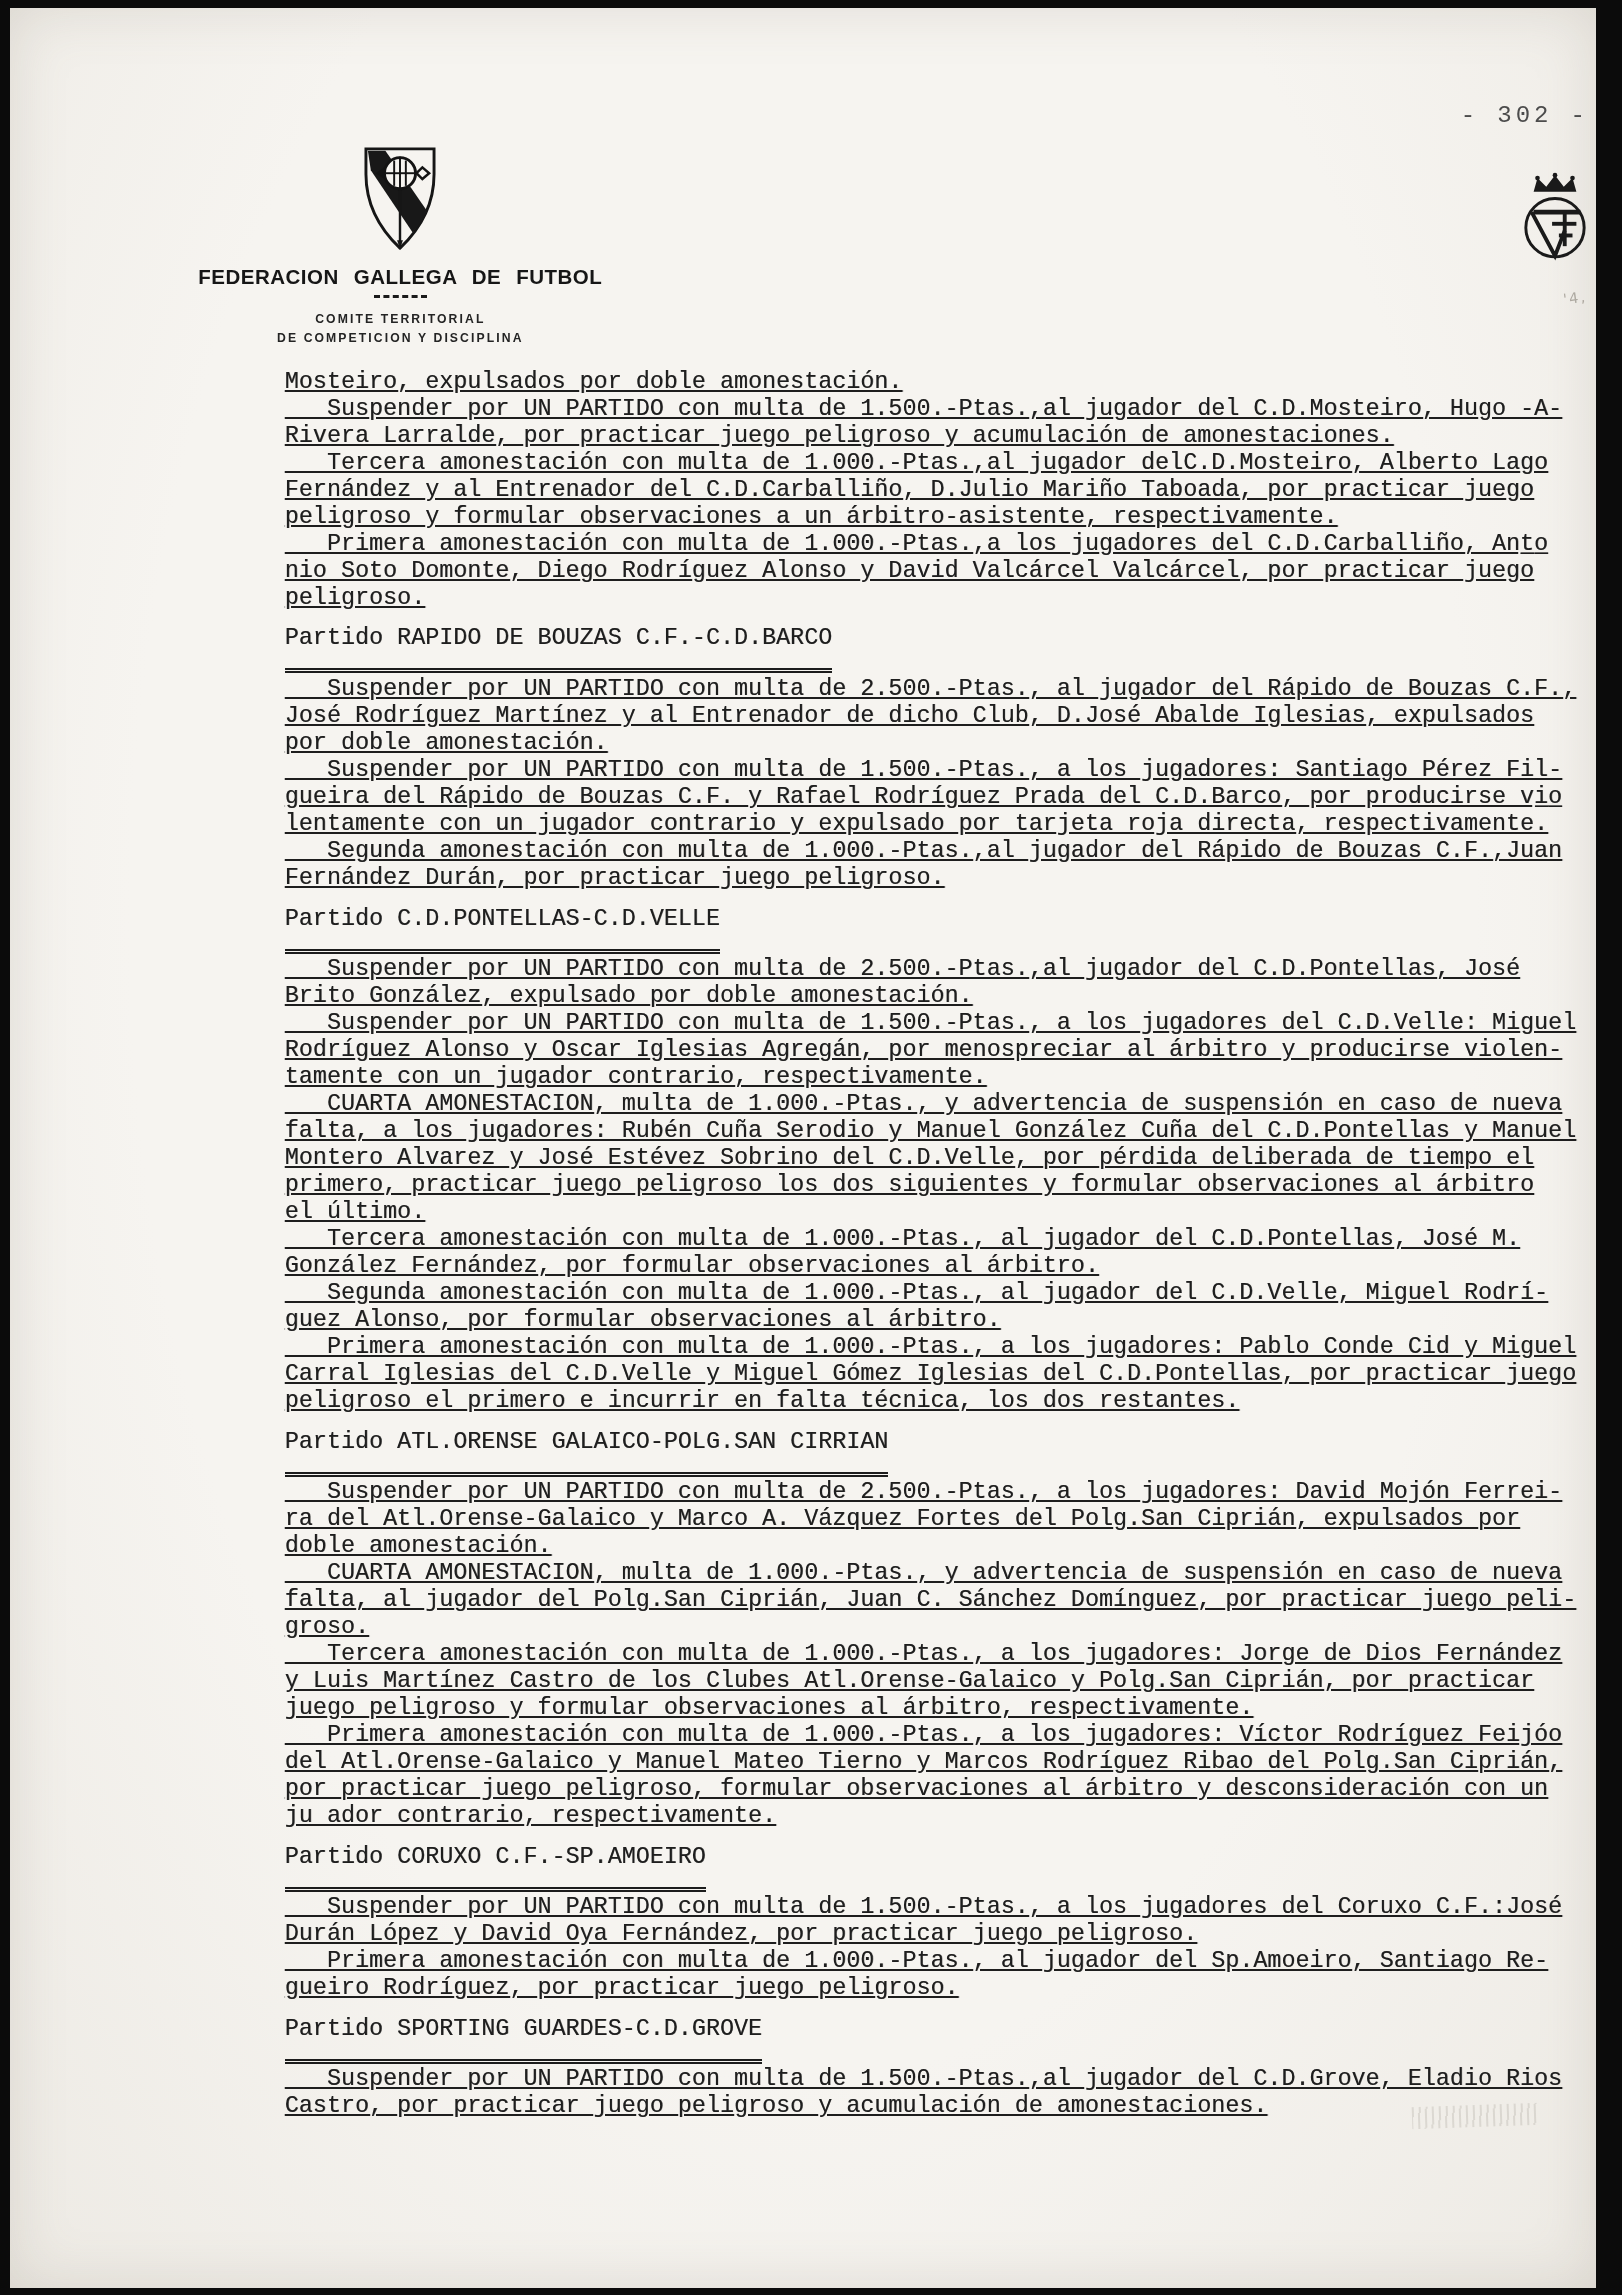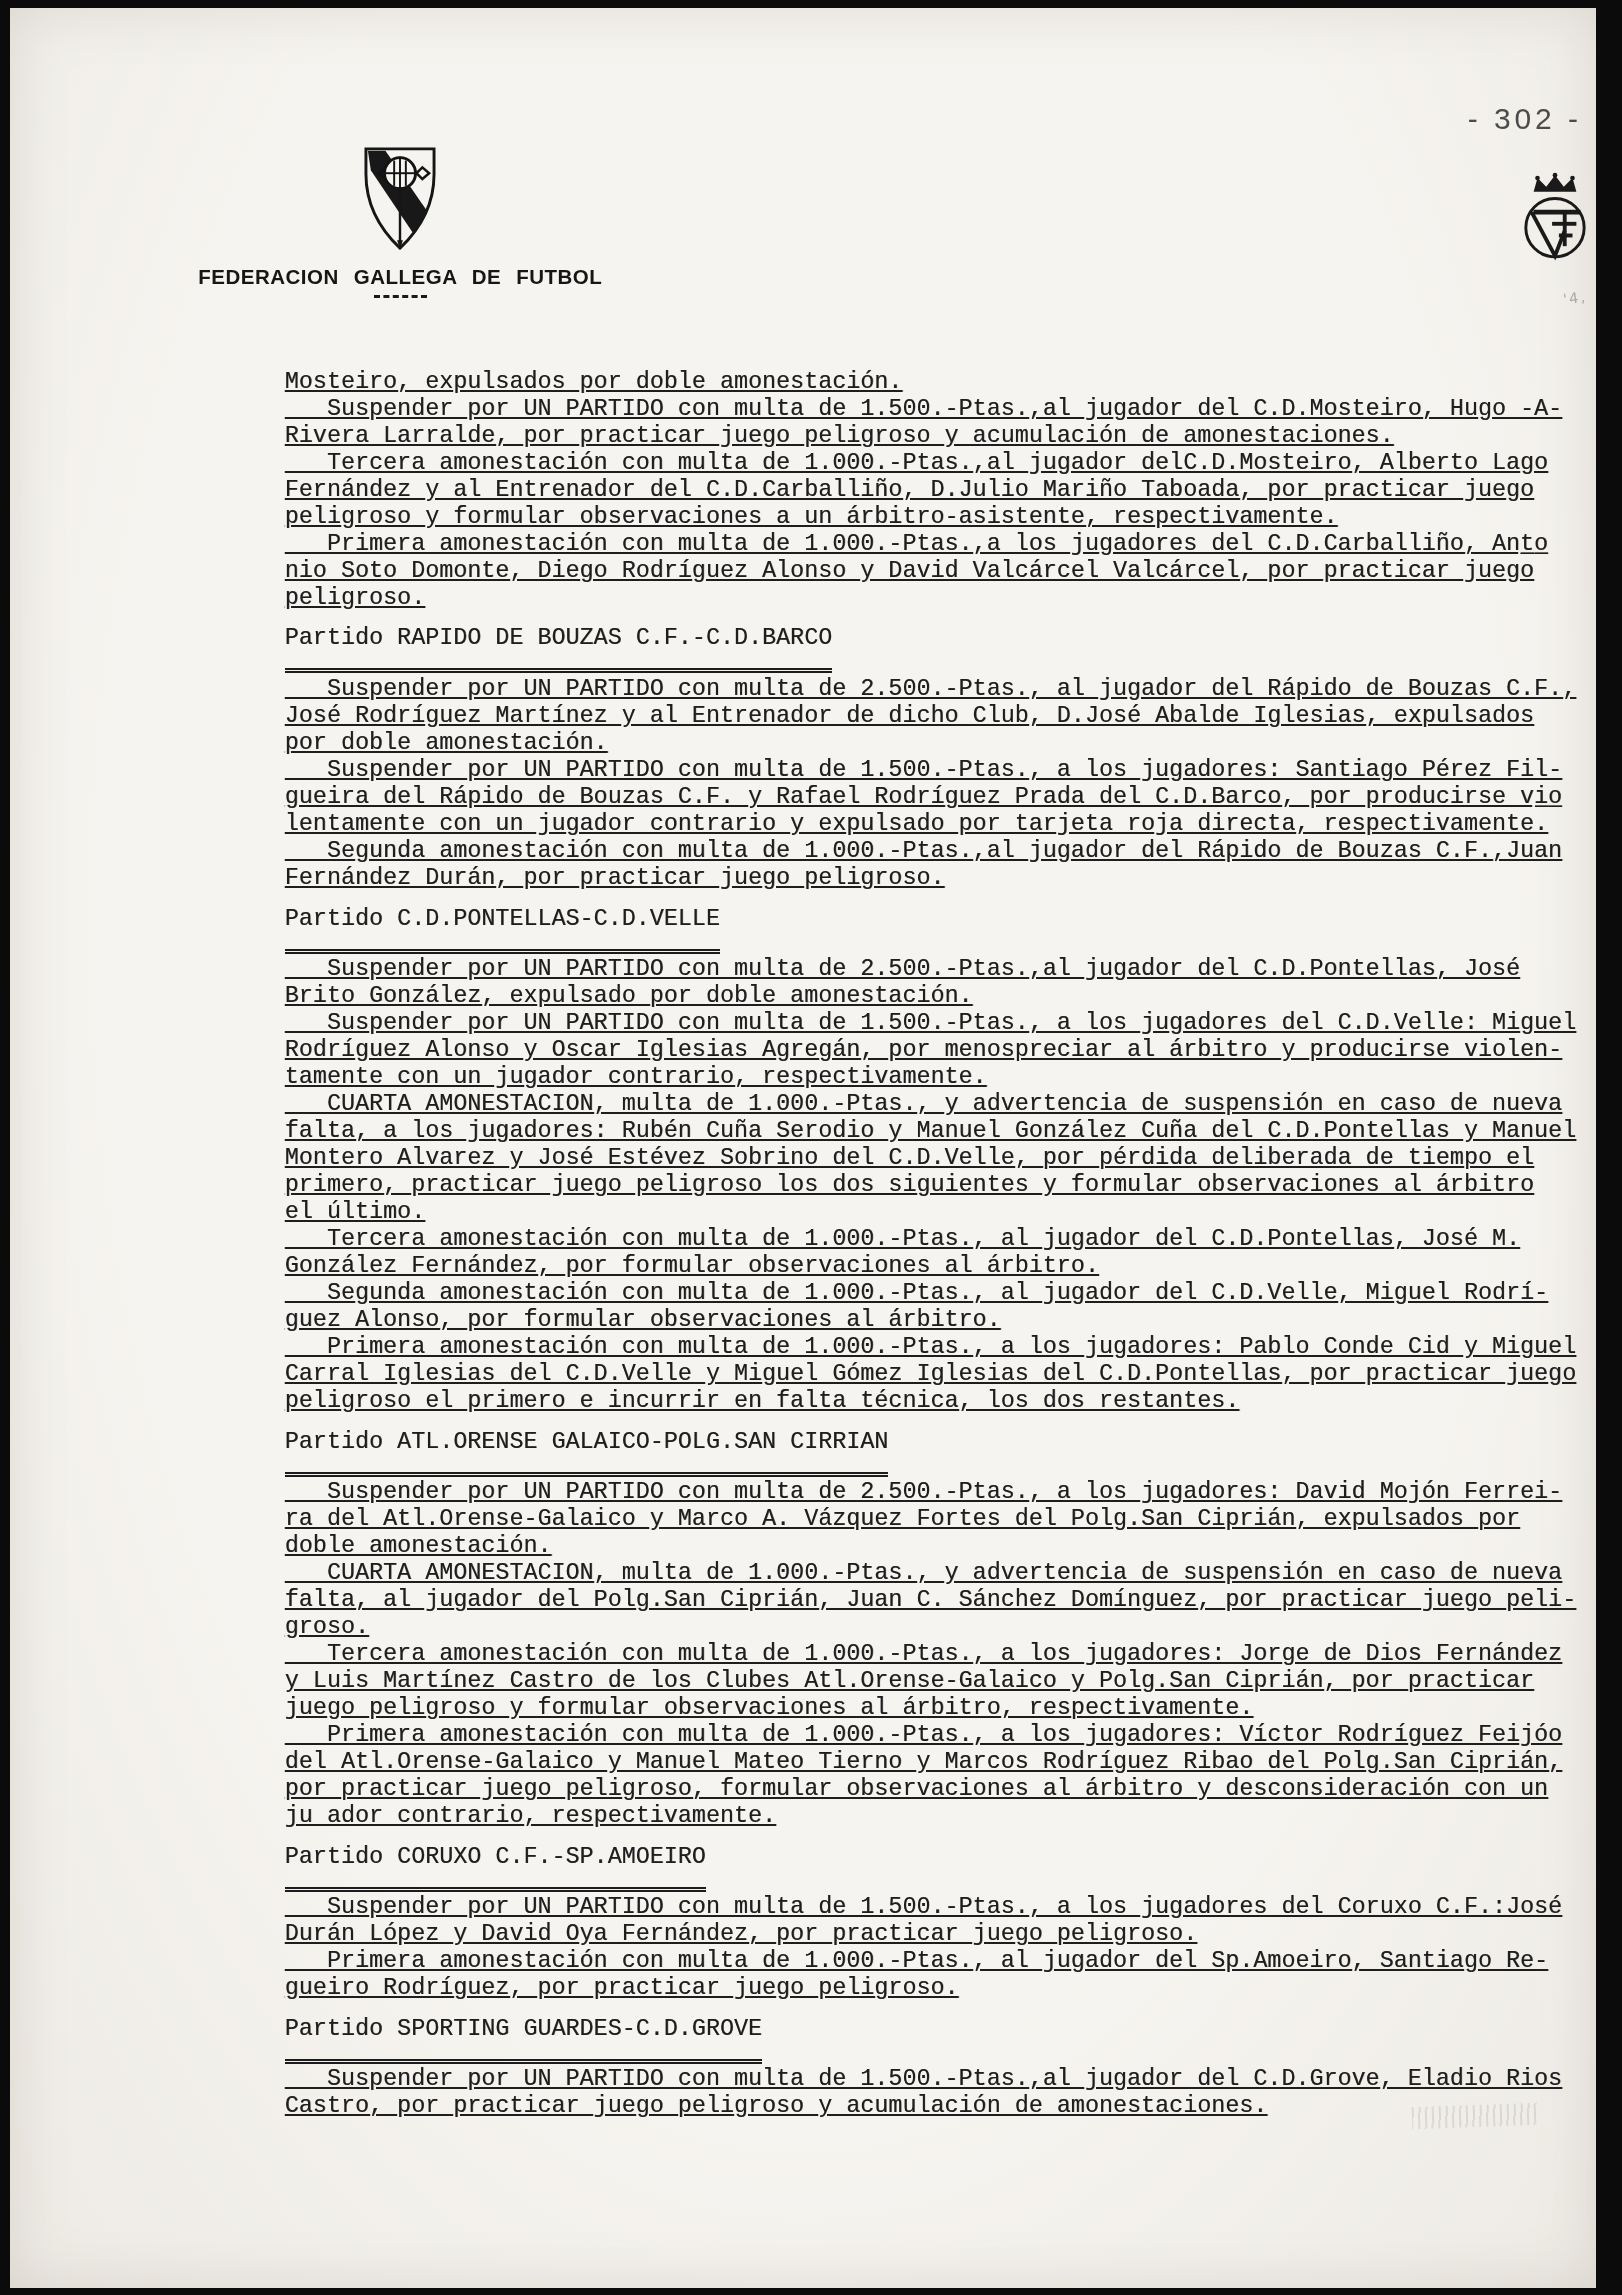--- a/index.html
+++ b/index.html
@@ -14,22 +14,22 @@
   .shield{display:inline-block;}
   .org-name{margin-top:7.8px;font-family:"Liberation Sans","DejaVu Sans",sans-serif;
             font-weight:bold;font-size:20.5px;letter-spacing:0.5px;word-spacing:8.8px;color:#161616;
             transform:scaleY(1.0);}
   .lh-divider{width:53px;height:3.9px;margin:6.8px auto 7.8px auto;
               border-top:3.9px dashed #1a1a1a;}
   .committee{font-family:"Liberation Sans","DejaVu Sans",sans-serif;font-weight:bold;
              font-size:12.2px;letter-spacing:2.1px;color:#242424;line-height:18.5px;}
   
   .page-number{position:absolute;left:1432px;top:94px;width:166px;text-align:center;
-               font-family:Liberation Sans, sans-serif;
-               font-size:30px;letter-spacing:3.9px;color:#4c4c4c;}
+               font-family:Liberation Mono, monospace;
+               font-size:24px;letter-spacing:3.9px;color:#4c4c4c;}
   .crest{position:absolute;left:1510px;top:160px;}
   .pencil-mark{position:absolute;color:#9a958c;font-family:"DejaVu Sans",sans-serif;
                font-size:14.6px;transform:rotate(-8deg);opacity:.75;letter-spacing:2px;}
   .smudge{position:absolute;left:1402px;top:2097px;width:127px;height:21.5px;
           background:repeating-linear-gradient(93deg,rgba(110,104,92,.28) 0 2px,rgba(110,104,92,0) 2px 6.8px);
           filter:blur(0.6px);transform:rotate(-2deg);opacity:.6;}
   
   .doc-body{position:absolute;left:275px;top:361px;width:1319px;
             font-size:23.4px;line-height:27px;color:#1e1e1e;white-space:pre;
             text-shadow:0.4px 0 0 rgba(30,30,30,.55);}
@@ -52,20 +52,24 @@
         <line x1="34" y1="16" x2="34" y2="42" stroke="#131313" stroke-width="2"></line>
         <line x1="40" y1="13" x2="40" y2="45" stroke="#131313" stroke-width="2"></line>
         <line x1="46" y1="16" x2="46" y2="42" stroke="#131313" stroke-width="2"></line>
         <line x1="25" y1="29" x2="55" y2="29" stroke="#131313" stroke-width="2"></line>
         <path d="M24 23 L24 35 L15 29 Z" fill="#131313"></path>
         <path d="M57 29 L63 23 L70 29 L63 35 Z" fill="#f6f4f0" stroke="#131313" stroke-width="2.5"></path>
         <path d="M37 98 L40 107 L43 98 Z" fill="#161616"></path>
       </svg>
       <div class="org-name">FEDERACION GALLEGA DE FUTBOL</div>
       <div class="lh-divider"></div>
+      <div class="committee">
+        <div>COMITE TERRITORIAL</div>
+        <div>DE COMPETICION Y DISCIPLINA</div>
+      </div>
     </div>
 
     <div class="page-number">- 302 -</div>
 
     <svg class="crest" width="70" height="98" viewBox="0 0 72 100">
       <path d="M14 24 L18 10 L27 19 L36 7 L45 19 L54 10 L58 24 Z" fill="#1a1a1a"></path>
       <circle cx="18" cy="10" r="2.4" fill="#1a1a1a"></circle>
       <circle cx="36" cy="7" r="2.4" fill="#1a1a1a"></circle>
       <circle cx="54" cy="10" r="2.4" fill="#1a1a1a"></circle>
       <circle cx="36" cy="61" r="30" fill="none" stroke="#1a1a1a" stroke-width="3"></circle>

